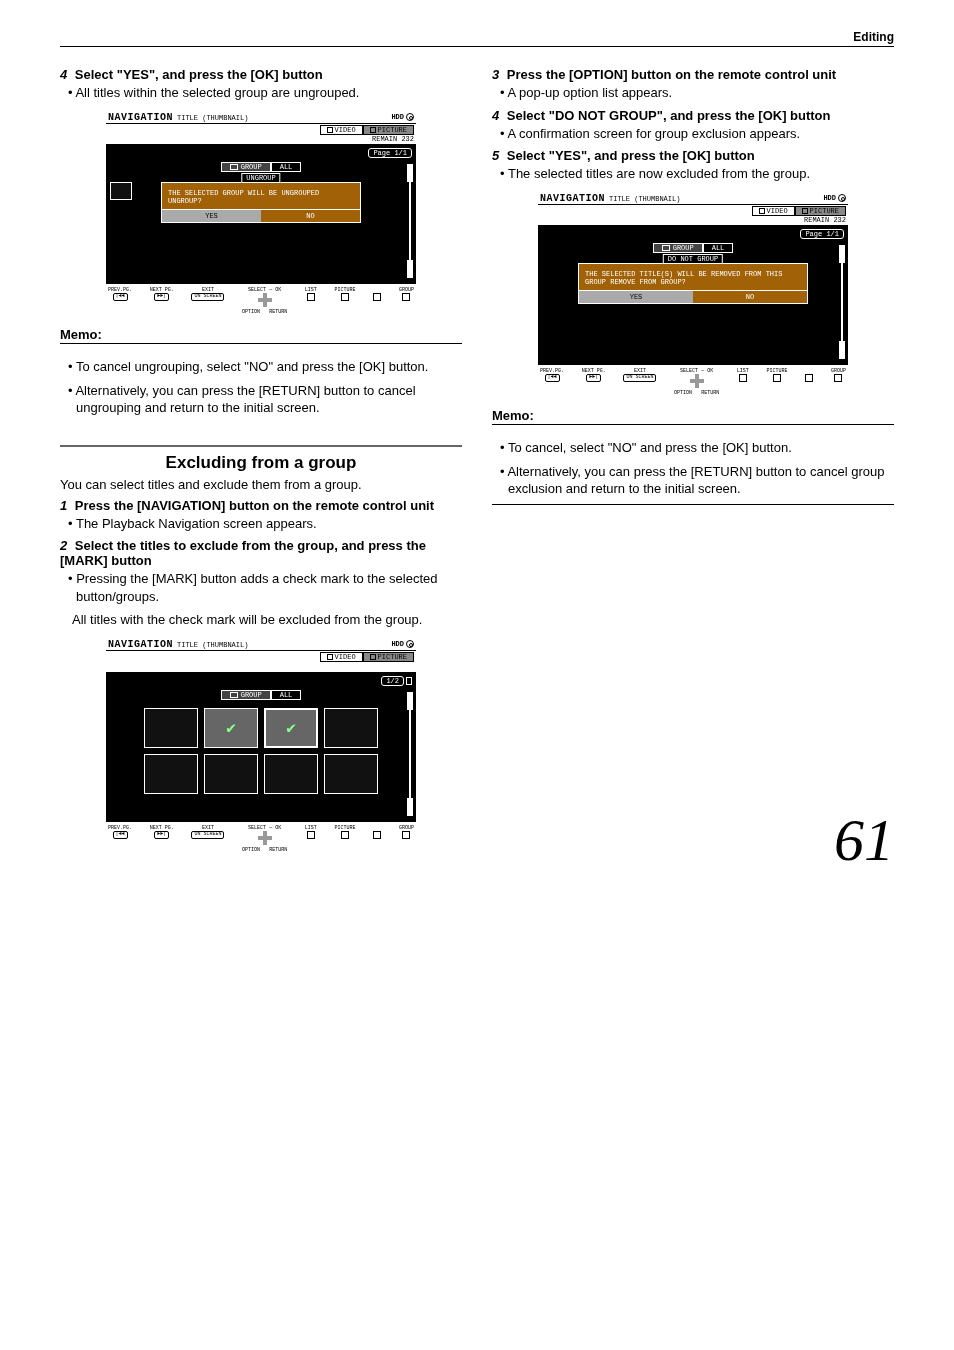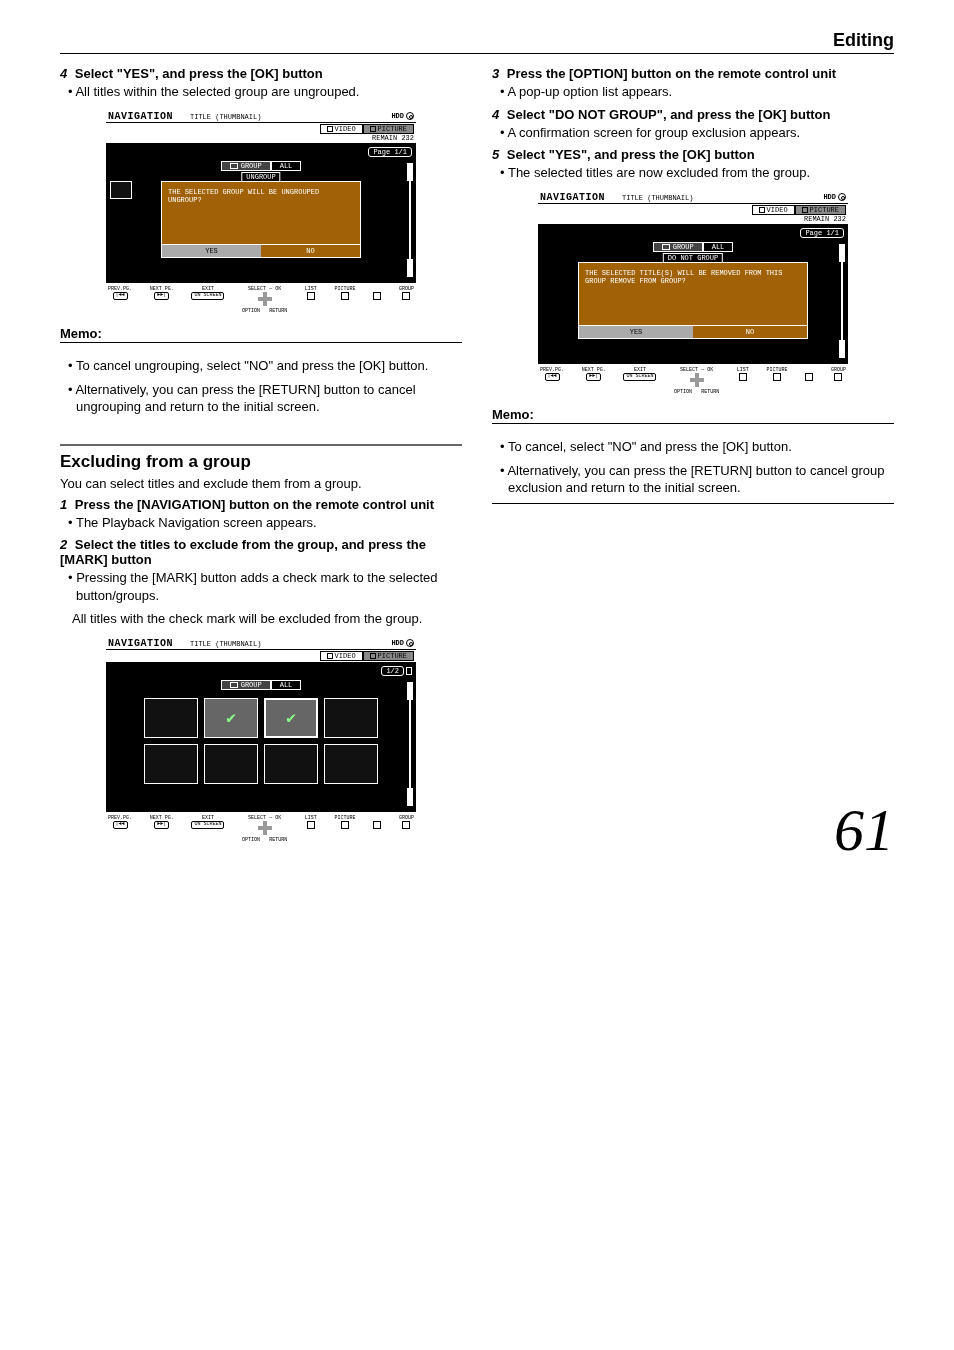--- a/index.html
+++ b/index.html
@@ -9,46 +9,46 @@
     color: #000;
     background: #fff;
     width: 954px;
     padding: 30px 60px 30px 60px;
     position: relative;
   }
   .page-header {
     border-bottom: 1.5px solid #000;
     text-align: right;
     font-weight: bold;
-    font-size: 18px;
+    font-size: 12px;
     padding-bottom: 2px;
-    margin-bottom: 12px;
+    margin-bottom: 20px;
   }
   .columns { display: flex; gap: 30px; }
   .col { flex: 1; }
   .step-line { margin-bottom: 2px; }
   .step-num { font-style: italic; font-weight: bold; margin-right: 4px; }
   .step-text { font-weight: bold; }
   .bullet { margin-left: 8px; text-indent: -8px; padding-left: 8px; margin-bottom: 6px; line-height: 1.35; }
   .bullet::before { content: "• "; }
   .sub { margin-left: 12px; line-height: 1.35; margin-bottom: 6px; }
   .memo-head { font-weight: bold; border-bottom: 1px solid #000; margin-top: 8px; margin-bottom: 14px; padding-bottom:1px;}
   .memo-head span::after { content: ""; }
-  .section-head { font-weight: bold; font-size: 17px; border-top: 2px solid #666; padding-top: 6px; margin-top: 28px; margin-bottom: 4px; }
+  .section-head { font-weight: bold; font-size: 17px; border-top: 2px solid #666; padding-top: 6px; margin-top: 28px; margin-bottom: 4px; text-align: center; }
 
   
   .device {
     width: 310px;
     margin: 10px auto 12px auto;
     font-family: "Courier New", monospace;
     font-size: 8px;
     color: #000;
   }
   .dev-top { border-bottom: 1px solid #000; display: flex; justify-content: space-between; padding: 0 2px; }
-  .dev-title-row { display: flex; align-items: baseline; gap: 17px; }
+  .dev-title-row { display: flex; align-items: baseline; gap: 4px; }
   .dev-nav { font-size: 10px; font-weight: bold; letter-spacing: 0.5px; }
   .dev-sub { font-size: 7px; }
   .dev-hdd { font-size: 7px; font-weight:bold; display:flex; align-items:center; gap:2px;}
   .disc-icon { display:inline-block; width:8px; height:8px; border:1px solid #000; border-radius:50%; position:relative;}
   .disc-icon::after{content:""; position:absolute; left:2px; top:2px; width:2px; height:2px; border:1px solid #000; border-radius:50%;}
   .dev-tabs-row { display:flex; justify-content:space-between; align-items:flex-end; padding:1px 2px;flex-direction:column;}
   .dev-tabs { display: flex; gap: 0; }
   .dev-tab { border: 1px solid #000; padding: 0 6px; font-size:7px; display:flex; align-items:center; gap:2px;}
   .dev-tab.active { background: #888; color:#000; }
   .sq { display:inline-block; width:6px; height:6px; border:1px solid #000;}
@@ -66,21 +66,21 @@
   .thumb.sel { border:2px solid #fff;}
   .check { position:absolute; left:50%; top:50%; transform:translate(-50%,-50%); color:#8f8; font-size:16px;}
   .dev-rail { position:absolute; right:2px; top:20px; bottom:6px; width:8px; }
   .rail-v { width:2px; background:#fff; height:100%; margin:0 auto; position:relative;}
   .rail-thick { position:absolute; left:-2px; width:6px; background:#fff;}
   .dev-left-thumb { position:absolute; left:4px; top:38px; width:22px; height:18px; border:1px solid #fff; background:#111;}
 
   .dialog { position:absolute; left:50%; top:38px; transform:translateX(-50%); width:200px; border:1px solid #fff; background:#a16207; color:#fff;}
   .dialog-tab { background:#000; border:1px solid #fff; font-size:7px; padding:0 4px; position:absolute; top:-10px; left:50%; transform:translateX(-50%); white-space:nowrap;}
   .dialog-body { font-size:7px; padding:6px 6px 4px; line-height:1.2;}
-  .dialog-btns { display:flex;margin-top:36px; }
+  .dialog-btns { display:flex; }
   .dbtn { flex:1; text-align:center; font-size:7px; padding:2px 0; border-top:1px solid #fff;}
   .dbtn.hi { background:#aaa; color:#000;}
 
   .dev-footer { display:flex; justify-content:space-between; padding:4px 2px 0; font-size:5px; color:#000; align-items:flex-start;}
   .ftr-item { text-align:center; line-height:1.1;}
   .key { display:inline-block; border:1px solid #000; border-radius:2px; padding:0 2px; font-size:5px; min-width:12px;}
   .dpad { display:inline-block; width:14px; height:14px; position:relative;}
   .dpad::before{content:""; position:absolute; left:5px; top:0; width:4px; height:14px; background:#999;}
   .dpad::after{content:""; position:absolute; top:5px; left:0; height:4px; width:14px; background:#999;}
   .sq-key { display:inline-block; width:8px; height:8px; border:1px solid #000;}
@@ -200,21 +200,21 @@
               <span class="sq"></span>
               <span>VIDEO</span>
             </span>
           <span class="dev-tab active">
               <span class="sq"></span>
               <span>PICTURE</span>
             </span>
         </div>
         <span class="dev-remain"></span>
       </div>
-      <div class="dev-black" style="min-height:150px;">
+      <div class="dev-black" style="min-height:150px;margin-top:9px;">
         <div class="dev-page-row"><span class="page-box">1/2</span><span class="scroll-ind"></span></div>
         <div class="dev-filter">
           <span class="filter-box">
               <span class="folder-icon"></span>
               <span>GROUP</span>
             </span>
           <span class="filter-box plain">ALL</span>
         </div>
         <div class="dev-grid">
           <div class="thumb"></div>

